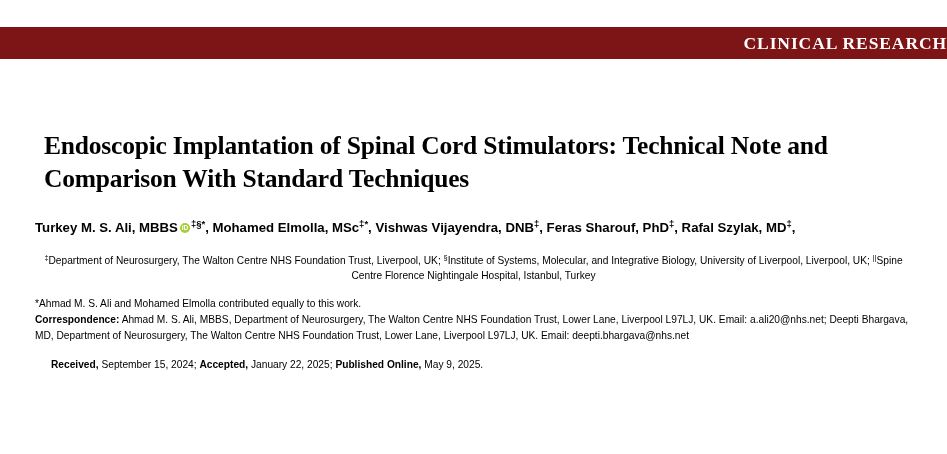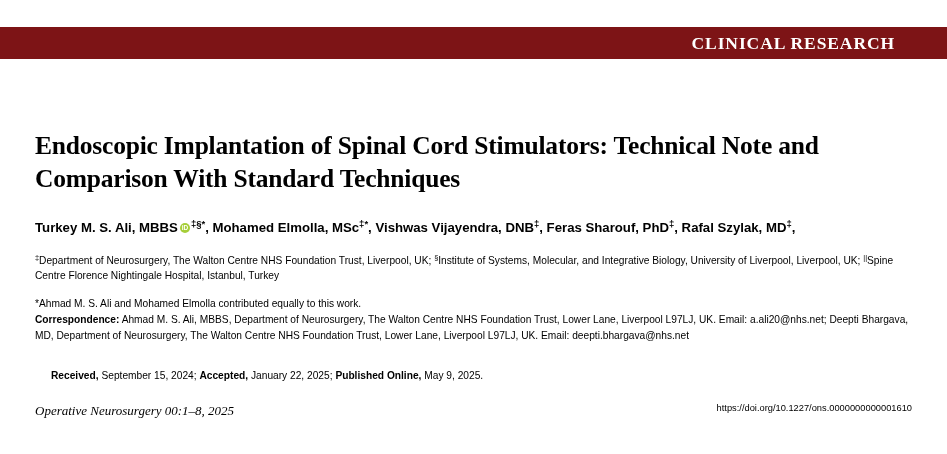--- a/index.html
+++ b/index.html
@@ -26,21 +26,20 @@
     position: absolute;
     left: 0;
     top: 27px;
     width: 947px;
     height: 32px;
     background: #7d1416;
     display: flex;
     align-items: center;
     justify-content: flex-end;
     box-sizing: border-box;
-    padding-right: 52px;
   }
   .banner-text {
     color: #ffffff;
     font-family: "Liberation Serif", serif;
     font-weight: bold;
     font-size: 17.5px;
     letter-spacing: 0.9px;
   }
   
   .content {
@@ -48,21 +47,21 @@
     left: 35px;
     top: 130px;
     width: 877px;
   }
   .title {
     font-family: "Liberation Serif", serif;
     font-weight: bold;
     font-size: 25.5px;
     line-height: 1.28;
     letter-spacing: -0.2px;
-    margin: 0 0 22px 0;
+    margin: 0 0 22px 9px;
     color: #000;
   }
   .authors {
     font-family: "Liberation Sans", sans-serif;
     font-weight: bold;
     font-size: 13.2px;
     line-height: 1.62;
     margin: 0 0 14px 0;
     color: #000;
   }
@@ -94,32 +93,33 @@
     font-size: 0.72em;
     line-height: 0;
     vertical-align: super;
   }
   .affil {
     font-family: "Liberation Sans", sans-serif;
     font-size: 10.2px;
     line-height: 1.52;
     margin: 0 0 12px 0;
     color: #000;
+    text-align: center;
   }
   .contrib {
     font-family: "Liberation Sans", sans-serif;
     font-size: 10.2px;
     line-height: 1.5;
     margin: 0 0 1px 0;
   }
   .correspondence {
     font-family: "Liberation Sans", sans-serif;
     font-size: 10.2px;
     line-height: 1.55;
-    margin: 0 0 24px 0;
+    margin: 0 0 13px 0;
   }
   .correspondence b, .dates b, .contrib b {
     font-weight: bold;
   }
   .dates {
     font-family: "Liberation Sans", sans-serif;
     font-size: 10.2px;
     line-height: 1.5;
     margin: 0 0 18px 0;
     padding-left: 16px;
@@ -171,19 +171,15 @@
 
     <div class="dates">
       <b>Received,</b>
       <span>September 15, 2024;</span>
       <b>Accepted,</b>
       <span>January 22, 2025;</span>
       <b>Published Online,</b>
       <span>May 9, 2025.</span>
     </div>
 
-    <div class="journal-row">
-      <span class="journal-line">Operative Neurosurgery 00:1–8, 2025</span>
-      <span class="doi">https://doi.org/10.1227/ons.0000000000001610</span>
-    </div>
 
   </div>
 </div>
 
 </body></html>

